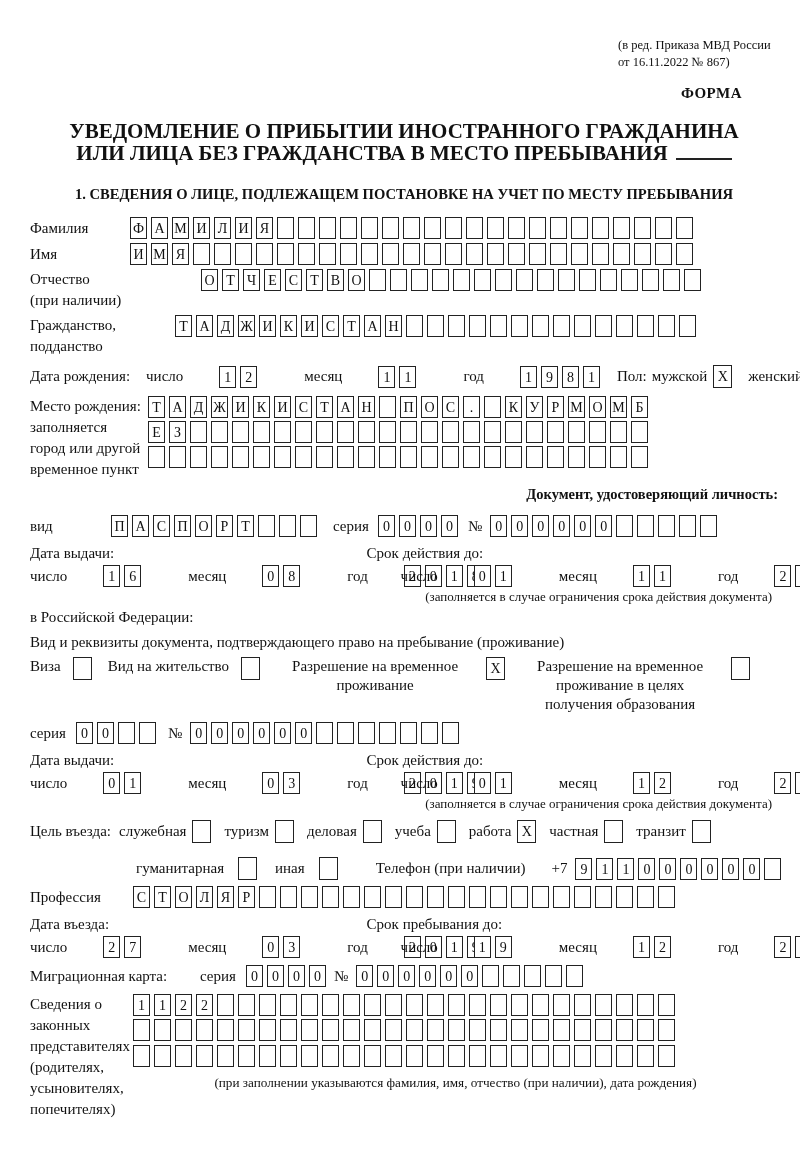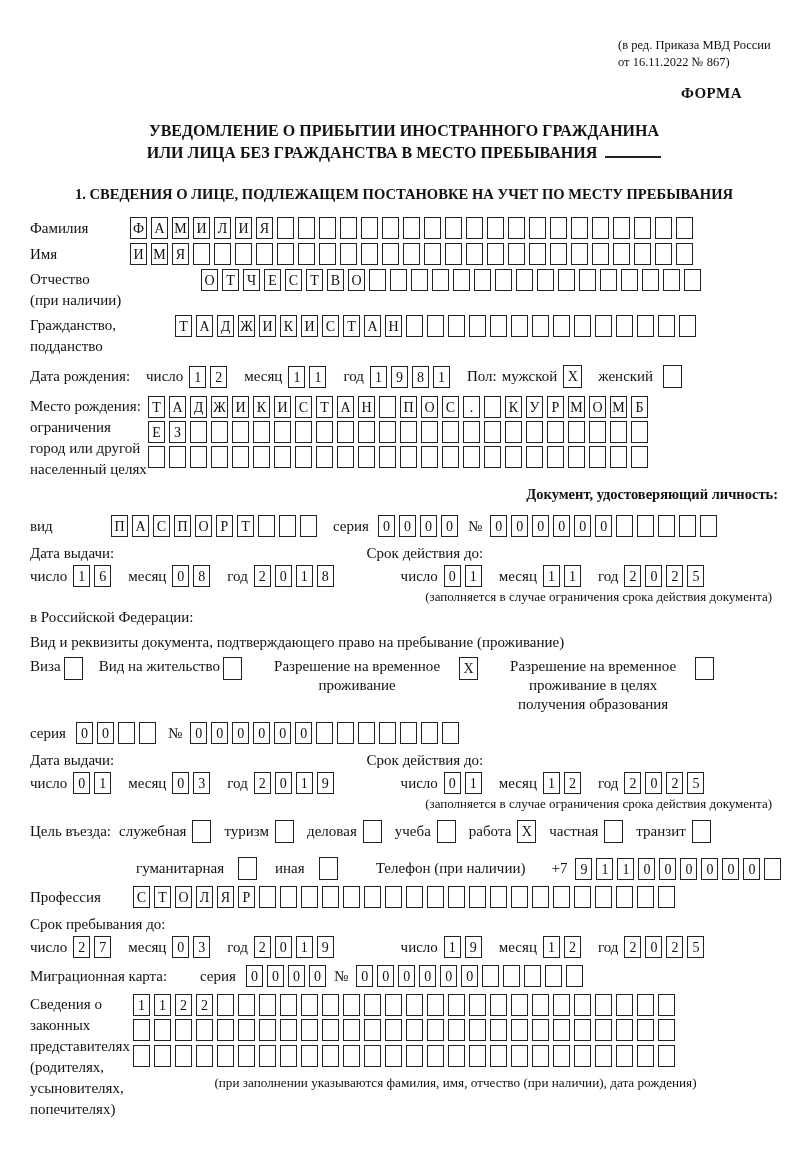--- a/index.html
+++ b/index.html
@@ -6,51 +6,51 @@
   html,body { background:#e9e9e9; }
   body { width:800px; height:1163px; margin:0 auto; font-family:"Liberation Serif","DejaVu Serif",serif; }
   .page { width:800px; height:1163px; background:#ffffff; color:#111; padding:32px 22px 10px 30px; overflow:hidden; position:relative; }
 
   
   .appendix { margin-left:588px; font-size:13.5px; line-height:19px; }
   .edition  { margin-left:588px; font-size:12.5px; line-height:17px; margin-top:5px; }
   .forma { text-align:right; padding-right:36px; font-weight:bold; font-size:15px; margin-top:14px; letter-spacing:.5px; }
 
   
-  .title { text-align:center; font-weight:bold; font-size:16px; line-height:22px; margin-top:18px; }
+  .title { text-align:center; font-weight:bold; font-size:21px; line-height:22px; margin-top:18px; }
   .title-underline { display:inline-block; width:56px; border-bottom:2px solid #222; height:14px; margin-left:8px; }
   .sec-heading { text-align:center; font-weight:bold; font-size:14.6px; margin-top:22px; }
 
   .frm { margin-top:14px; font-size:15px; }
   .row { display:flex; align-items:center; margin-top:4px; }
   .row.top { align-items:flex-start; }
   .lbl { flex:none; line-height:21px; }
   .w100{width:100px;} .w171{width:171px;} .w145{width:145px;} .w118{width:118px;} .w81{width:81px;} .w103{width:103px;}
   .sub { font-size:15px; line-height:21px; }
 
   .boxes { display:inline-flex; flex:none; }
   .cell { display:inline-block; width:17px; height:22px; border:1.5px solid #222; margin-right:4px;
           text-align:center; font-size:14px; line-height:21px; background:#fff; flex:none; }
   .checkbox { width:19px; height:23px; }
   .boxrow { margin-bottom:3px; white-space:nowrap; }
 
-  .dategroup { display:inline-flex; align-items:center; }
+  .dategroup { display:inline-flex; align-items:center;gap:30px; }
   .dlab { margin:0 6px 0 13px; flex:none; }
   .dategroup .dlab:first-child { margin-left:0; }
 
   .center-bold { text-align:right; font-weight:bold; font-size:14.5px; margin-top:6px; margin-bottom:12px; }
   .hdr-row { display:flex; margin-top:8px; }
   .pair-row { display:flex; margin-top:3px; align-items:center; }
   .col-l { width:45%; flex:none; }
   .col-r { width:55%; flex:none; padding-left:34px; }
   .hdr-row .col-l, .hdr-row .col-r { padding-left:0; }
   .note-right { text-align:right; font-size:13px; margin-top:2px; padding-right:6px; }
 
   .opts { display:flex; align-items:flex-start; margin-top:6px; gap:12px; }
-  .opt { display:flex; align-items:flex-start; gap:3px; }
+  .opt { display:flex; align-items:flex-start; gap:12px; }
   .opt .opt-label { line-height:19px; }
   .opt .multiline { max-width:198px; text-align:center; }
 
   .purposes { display:flex; align-items:flex-end; gap:9px; flex-wrap:nowrap; }
   .purp { display:inline-flex; align-items:center; gap:6px; }
 
   .indent115 { padding-left:106px; }
   .rep-note { font-size:13.2px; text-align:center; margin-top:4px; padding-left:103px; }
 </style>
 </head>
@@ -230,23 +230,23 @@
       <span class="lbl" style="margin-left:13px;">Пол:</span>
       <span class="lbl" style="margin-left:5px;">мужской</span>
       <span class="cell checkbox" style="margin-left:6px;">X</span>
       <span class="lbl" style="margin-left:12px;">женский</span>
       <span class="cell checkbox" style="margin-left:10px;"></span>
     </div>
 
     <div class="row top" style="margin-top:8px;">
       <span class="lbl w118">
         <span class="sub">Место рождения:</span><br>
-        <span class="sub">ограничения</span><br>
+        <span class="sub">заполняется</span><br>
         <span class="sub">город или другой</span><br>
-        <span class="sub">населенный целях</span>
+        <span class="sub">временное пункт</span>
       </span>
       <span>
         <div class="boxes boxrow">
             <span class="cell">Т</span>
             <span class="cell">А</span>
             <span class="cell">Д</span>
             <span class="cell">Ж</span>
             <span class="cell">И</span>
             <span class="cell">К</span>
             <span class="cell">И</span>
@@ -586,20 +586,21 @@
           <span class="cell"></span>
           <span class="cell"></span>
           <span class="cell"></span>
           <span class="cell"></span>
           <span class="cell"></span>
           <span class="cell"></span>
         </span>
     </div>
 
     <div class="hdr-row">
+      <div class="col-l">Дата въезда:</div>
       <div class="col-r">Срок пребывания до:</div>
     </div>
     <div class="pair-row">
       <div class="col-l dategroup">
           <span class="dlab">число</span>
           <span class="boxes">
             <span class="cell">2</span>
             <span class="cell">7</span>
           </span>
           <span class="dlab">месяц</span>

